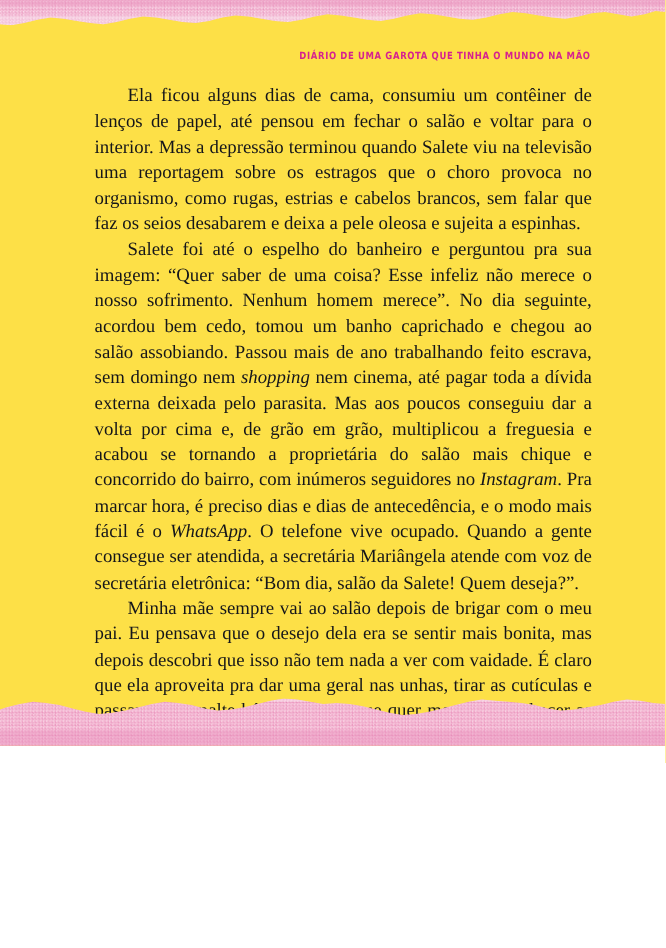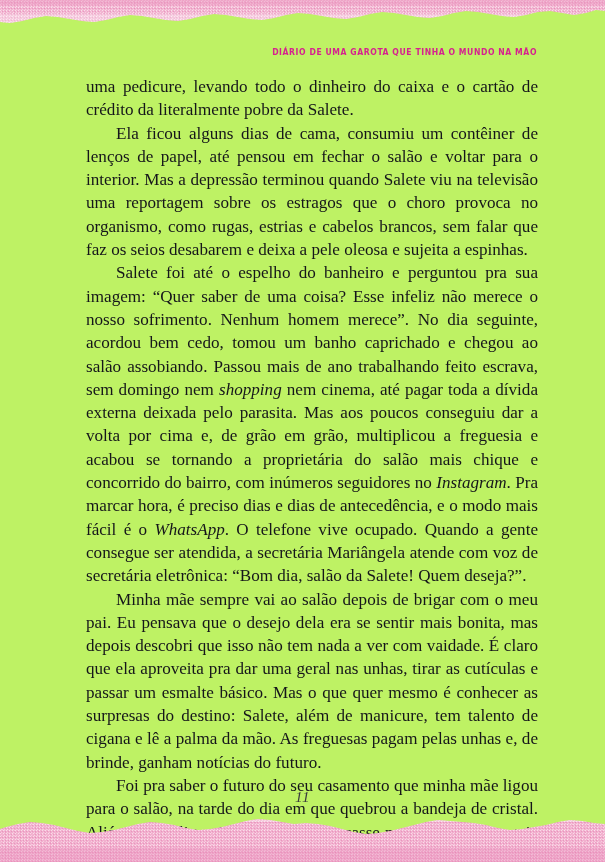--- a/index.html
+++ b/index.html
@@ -11,22 +11,22 @@
     height: 862px;
     background: #ffffff;
     font-family: "Liberation Serif", serif;
     overflow: hidden;
     position: relative;
   }
 
   .page {
     position: relative;
     width: 605px;
-    height: 862px;
-    background: #bef264;
+    height: 678px;
+    background: #fde047;
     overflow: hidden;
   }
 
   
   .band {
     position: absolute;
     left: 0;
     width: 605px;
     pointer-events: none;
   }
@@ -146,21 +146,20 @@
         <rect x="0" y="0" width="605" height="7" fill="#e892bd" opacity="0.45"></rect>
         <rect x="0" y="16" width="605" height="14" fill="#ffffff" opacity="0.30"></rect>
       </g>
     </svg>
   </div>
 
   <div class="running-head">DIÁRIO DE UMA GAROTA QUE TINHA O MUNDO NA MÃO</div>
 
   <div class="textblock">
 
-    <p class="noexpand">uma pedicure, levando todo o dinheiro do caixa e o cartão de crédito da literalmente pobre da Salete.</p>
 
     <p class="indent noexpand">Ela ficou alguns dias de cama, consumiu um contêiner de lenços de papel, até pensou em fechar o salão e voltar para o interior. Mas a depressão terminou quando Salete viu na televisão uma reportagem sobre os estragos que o choro provoca no organismo, como rugas, estrias e cabelos brancos, sem falar que faz os seios desabarem e deixa a pele oleosa e sujeita a espinhas.</p>
 
     <p class="indent noexpand"><span>Salete foi até o espelho do banheiro e perguntou pra sua imagem: “Quer saber de uma coisa? Esse infeliz não merece o nosso sofrimento. Nenhum homem merece”. No dia seguinte, acordou bem cedo, tomou um banho caprichado e chegou ao salão assobiando. Passou mais de ano trabalhando feito escrava, sem domingo nem </span><em>shopping</em><span> nem cinema, até pagar toda a dívida externa deixada pelo parasita. Mas aos poucos conseguiu dar a volta por cima e, de grão em grão, multiplicou a freguesia e acabou se tornando a proprietária do salão mais chique e concorrido do bairro, com inúmeros seguidores no </span><em>Instagram</em><span>. Pra marcar hora, é preciso dias e dias de antecedência, e o modo mais fácil é o </span><em>WhatsApp</em><span>. O telefone vive ocupado. Quando a gente consegue ser atendida, a secretária Mariângela atende com voz de secretária eletrônica: “Bom dia, salão da Salete! Quem deseja?”.</span></p>
 
     <p class="indent noexpand">Minha mãe sempre vai ao salão depois de brigar com o meu pai. Eu pensava que o desejo dela era se sentir mais bonita, mas depois descobri que isso não tem nada a ver com vaidade. É claro que ela aproveita pra dar uma geral nas unhas, tirar as cutículas e passar um esmalte básico. Mas o que quer mesmo é conhecer as surpresas do destino: Salete, além de manicure, tem talento de cigana e lê a palma da mão. As freguesas pagam pelas unhas e, de brinde, ganham notícias do futuro.</p>
 
     <p class="indent">Foi pra saber o futuro do seu casamento que minha mãe ligou para o salão, na tarde do dia em que quebrou a bandeja de cristal. Aliás, tentou ligar. Por mais que batucasse na tela, não conseguia acertar o número e</p>
 
   </div>

